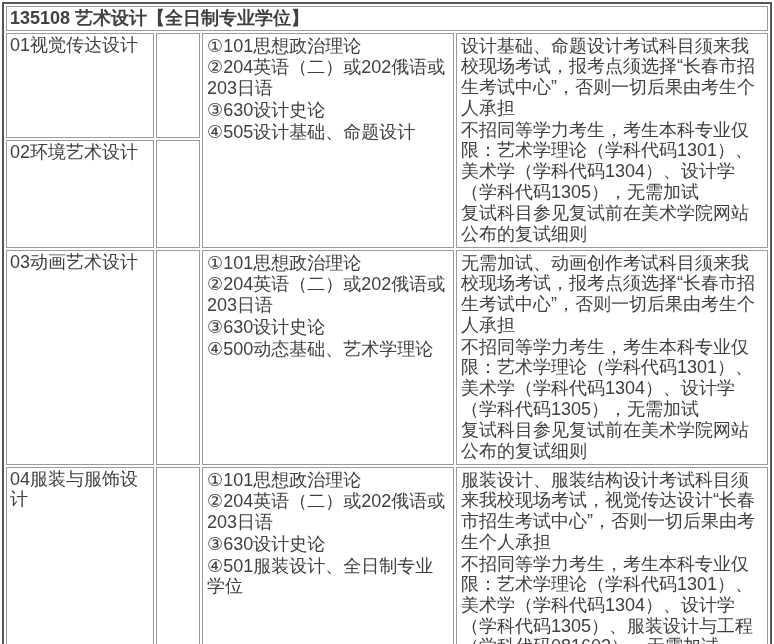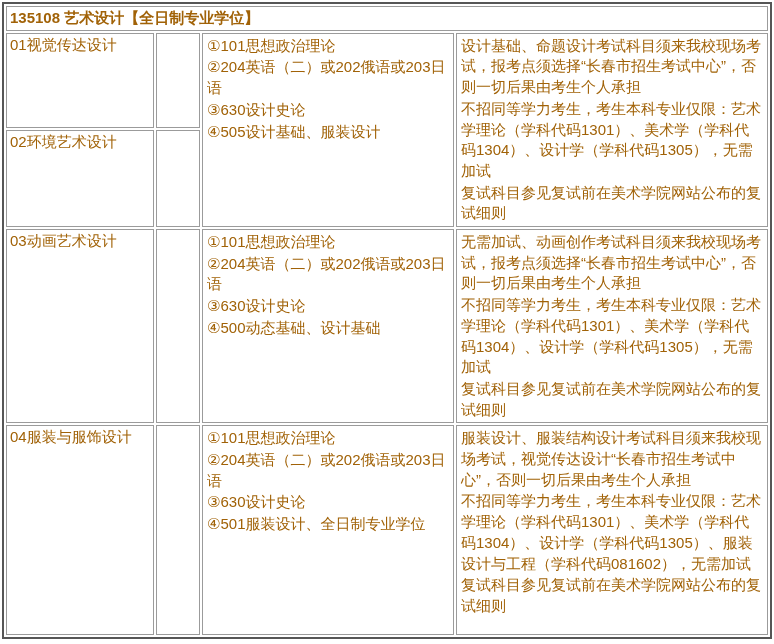--- a/index.html
+++ b/index.html
@@ -22,23 +22,23 @@
     border: 2px solid #565656;
     width: 770px;
     table-layout: fixed;
     background: #ffffff;
   }
   table.program-table td {
     border: 1px solid #9b9b9b;
     vertical-align: top;
     text-align: left;
     padding: 1px 3px;
-    font-size: 15px;
+    font-size: 18px;
     line-height: 20.7px;
-    color: #a16207;
+    color: #404040;
     box-sizing: border-box;
     overflow: hidden;
     word-break: break-all;
     background: #ffffff;
   }
   td.header-cell {
     font-weight: bold;
     color: #000000;
     padding: 2px 4px;
   }
@@ -66,41 +66,41 @@
       <td class="header-cell" colspan="4">135108 艺术设计【全日制专业学位】</td>
     </tr>
 
     <tr class="r-dir1">
       <td>01视觉传达设计</td>
       <td></td>
       <td rowspan="2">
         <div class="subject-line">①101思想政治理论</div>
         <div class="subject-line">②204英语（二）或202俄语或203日语</div>
         <div class="subject-line">③630设计史论</div>
-        <div class="subject-line">④505设计基础、服装设计</div>
+        <div class="subject-line">④505设计基础、命题设计</div>
       </td>
       <td rowspan="2">
         <div class="remark-paragraph">设计基础、命题设计考试科目须来我校现场考试，报考点须选择“长春市招生考试中心”，否则一切后果由考生个人承担</div>
         <div class="remark-paragraph">不招同等学力考生，考生本科专业仅限：艺术学理论（学科代码1301）、美术学（学科代码1304）、设计学（学科代码1305），无需加试</div>
         <div class="remark-paragraph">复试科目参见复试前在美术学院网站公布的复试细则</div>
       </td>
     </tr>
     <tr class="r-dir2">
       <td>02环境艺术设计</td>
       <td></td>
     </tr>
 
     <tr class="r-group2">
       <td>03动画艺术设计</td>
       <td></td>
       <td>
         <div class="subject-line">①101思想政治理论</div>
         <div class="subject-line">②204英语（二）或202俄语或203日语</div>
         <div class="subject-line">③630设计史论</div>
-        <div class="subject-line">④500动态基础、设计基础</div>
+        <div class="subject-line">④500动态基础、艺术学理论</div>
       </td>
       <td>
         <div class="remark-paragraph">无需加试、动画创作考试科目须来我校现场考试，报考点须选择“长春市招生考试中心”，否则一切后果由考生个人承担</div>
         <div class="remark-paragraph">不招同等学力考生，考生本科专业仅限：艺术学理论（学科代码1301）、美术学（学科代码1304）、设计学（学科代码1305），无需加试</div>
         <div class="remark-paragraph">复试科目参见复试前在美术学院网站公布的复试细则</div>
       </td>
     </tr>
 
     <tr class="r-group3">
       <td>04服装与服饰设计</td>

